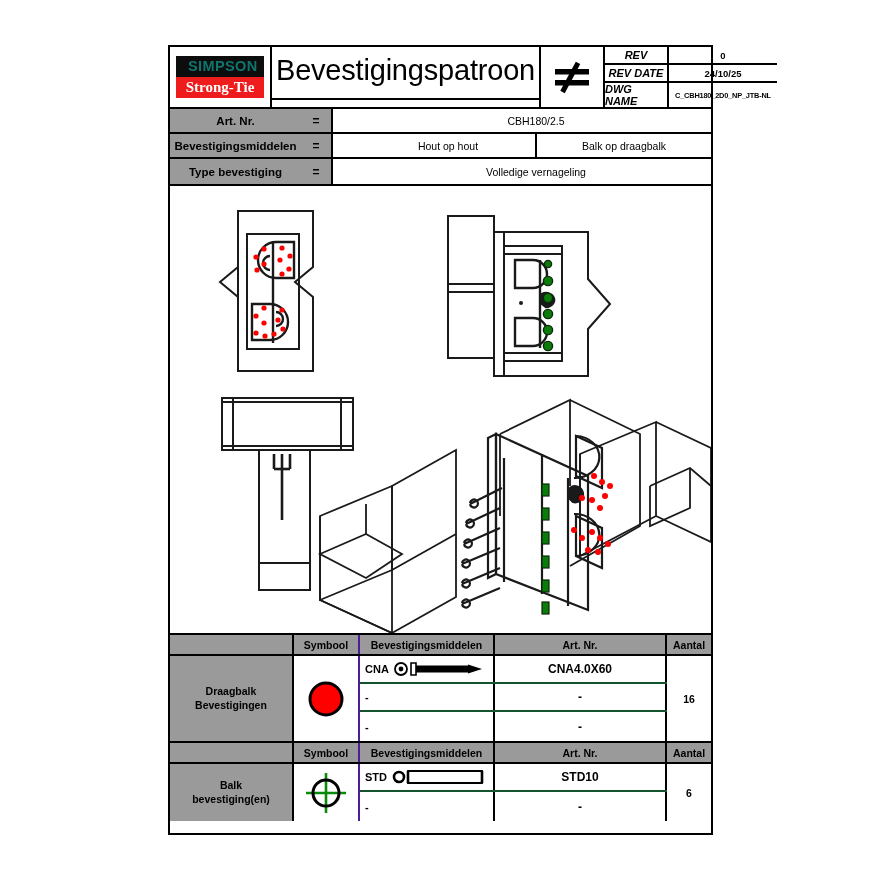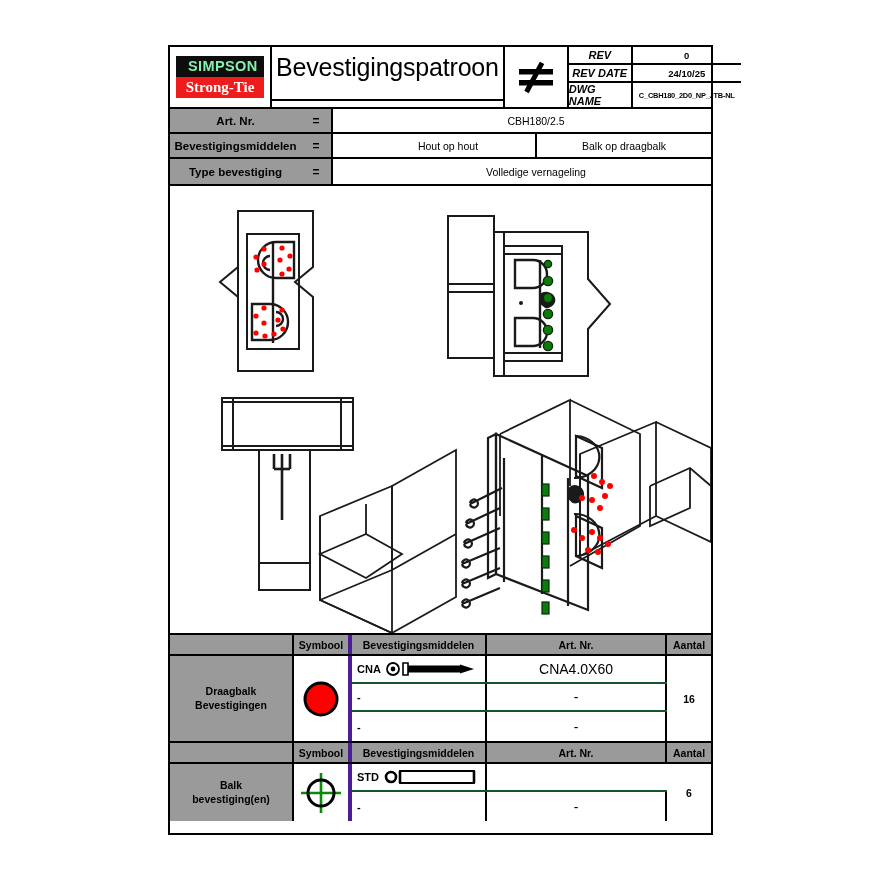--- a/index.html
+++ b/index.html
@@ -9,28 +9,28 @@
     -webkit-font-smoothing:antialiased;
   }
   .sheet{
     position:absolute;left:168px;top:45px;width:545px;height:790px;
     border:2px solid #000;box-sizing:border-box;background:#fff;
   }
   
   .hdr{display:flex;height:62px;border-bottom:2px solid #000;box-sizing:border-box;}
   .logo-cell{width:100px;flex:none;display:flex;flex-direction:column;justify-content:center;
     padding:4px 6px;box-sizing:border-box;}
-  .logo-simpson{background:#0d0d0d;color:#86efac;font-weight:bold;font-size:14.5px;
+  .logo-simpson{background:#0d0d0d;color:#0f766e;font-weight:bold;font-size:14.5px;
     letter-spacing:.4px;text-align:center;padding:3px 12px 3px;line-height:1;}
   .logo-strongtie{background:#ee1c1c;color:#fff;font-family:"Liberation Serif",serif;
     font-weight:bold;font-size:15px;text-align:center;padding:3px 0 3px;line-height:1;}
   .title-cell{flex:1;display:flex;align-items:center;justify-content:center;
     border-left:2px solid #000;}
-  .title-cell .t{font-size:25px;font-weight:500;letter-spacing:-.2px;
-    border-bottom:2px solid #000;padding:0 4px 18px;line-height:1.15;}
+  .title-cell .t{font-size:29px;font-weight:500;letter-spacing:-.2px;
+    border-bottom:2px solid #000;padding:0 4px 11px;line-height:1.15;}
   .sym-cell{width:62px;flex:none;border-left:2px solid #000;
     display:flex;align-items:center;justify-content:center;}
   .neq{display:block;}
   .rev-cell{width:172px;flex:none;border-left:2px solid #000;display:flex;flex-direction:column;}
   .rev-row{flex:1;display:flex;border-bottom:2px solid #000;}
   .rev-row:last-child{border-bottom:none;align-items:center;}
   .rev-lab{width:62px;flex:none;border-right:2px solid #000;display:flex;align-items:center;
     justify-content:center;font-size:11px;font-weight:bold;font-style:italic;}
   .rev-val{flex:1;display:flex;align-items:center;justify-content:center;
     font-size:9.5px;font-weight:bold;}
@@ -51,36 +51,36 @@
   .canvas{position:relative;height:447px;border-bottom:2px solid #000;overflow:hidden;background:#fff;}
   .canvas svg{position:absolute;left:0;top:0;}
   
   .btab{border-bottom:2px solid #000;}
   .btab:last-child{border-bottom:none;}
   .bhead{display:flex;height:21px;background:#9a9a9a;border-bottom:2px solid #000;box-sizing:border-box;}
   .bbody{display:flex;}
   .c-name{width:124px;flex:none;background:#9a9a9a;border-right:2px solid #000;box-sizing:border-box;
     display:flex;align-items:center;justify-content:center;text-align:center;
     font-size:10.5px;font-weight:bold;line-height:1.25;}
-  .c-sym{width:58px;flex:none;border-right:4px solid #4c1d95;box-sizing:border-box;
+  .c-sym{width:66px;flex:none;border-right:2px solid #4c1d95;box-sizing:border-box;
     display:flex;align-items:center;justify-content:center;font-size:10px;font-weight:bold;}
   .c-fix{width:135px;flex:none;border-right:2px solid #000;box-sizing:border-box;
     display:flex;align-items:center;justify-content:center;font-size:10px;font-weight:bold;}
   .c-art{flex:1;border-right:2px solid #000;box-sizing:border-box;
     display:flex;align-items:center;justify-content:center;font-size:10px;font-weight:bold;}
   .c-qty{width:44px;flex:none;box-sizing:border-box;
     display:flex;align-items:center;justify-content:center;font-size:10.5px;font-weight:bold;}
   .bhead .c-name,.bhead .c-sym,.bhead .c-fix,.bhead .c-art,.bhead .c-qty{font-size:10.5px;font-weight:bold;}
   .rows{flex:1;display:flex;flex-direction:column;}
   .brow{display:flex;border-bottom:2px solid #14532d;box-sizing:border-box;}
   .brow:last-child{border-bottom:none;}
   .cell-fix{width:135px;flex:none;border-right:2px solid #000;box-sizing:border-box;
     display:flex;align-items:center;padding-left:5px;gap:5px;font-size:11px;font-weight:bold;}
   .cell-art{flex:1;border-right:2px solid #000;box-sizing:border-box;
-    display:flex;align-items:center;justify-content:center;font-size:14px;font-weight:normal;}
+    display:flex;align-items:center;justify-content:center;font-size:12px;font-weight:bold;}
   .dot{font-size:11px;font-weight:bold;}
   .fixwrap{display:flex;align-items:center;gap:4px;}
 </style>
 </head>
 <body>
 
 <div class="sheet">
 
   <div class="hdr">
 
@@ -396,20 +396,21 @@
             <span>STD</span>
             <span class="fixwrap">
               <svg width="96" height="16" viewBox="0 0 96 16">
                 <circle cx="7" cy="8" r="5" fill="none" stroke="#000" stroke-width="2.6"></circle>
                 <path d="M16 2 L16 14 L90 14 L90 2 Z" fill="none" stroke="#000" stroke-width="1.8"></path>
                 <path d="M16 2 L16 14" stroke="#000" stroke-width="2.6"></path>
                 <path d="M90 2 L90 14" stroke="#000" stroke-width="2.6"></path>
               </svg>
             </span>
           </div>
+          <div class="cell-art">STD10</div>
         </div>
 
         <div class="brow" style="height:29px">
           <div class="cell-fix">
             <span class="dot">-</span>
           </div>
           <div class="cell-art">-</div>
         </div>
       </div>
       <div class="c-qty" style="height:57px">6</div>

